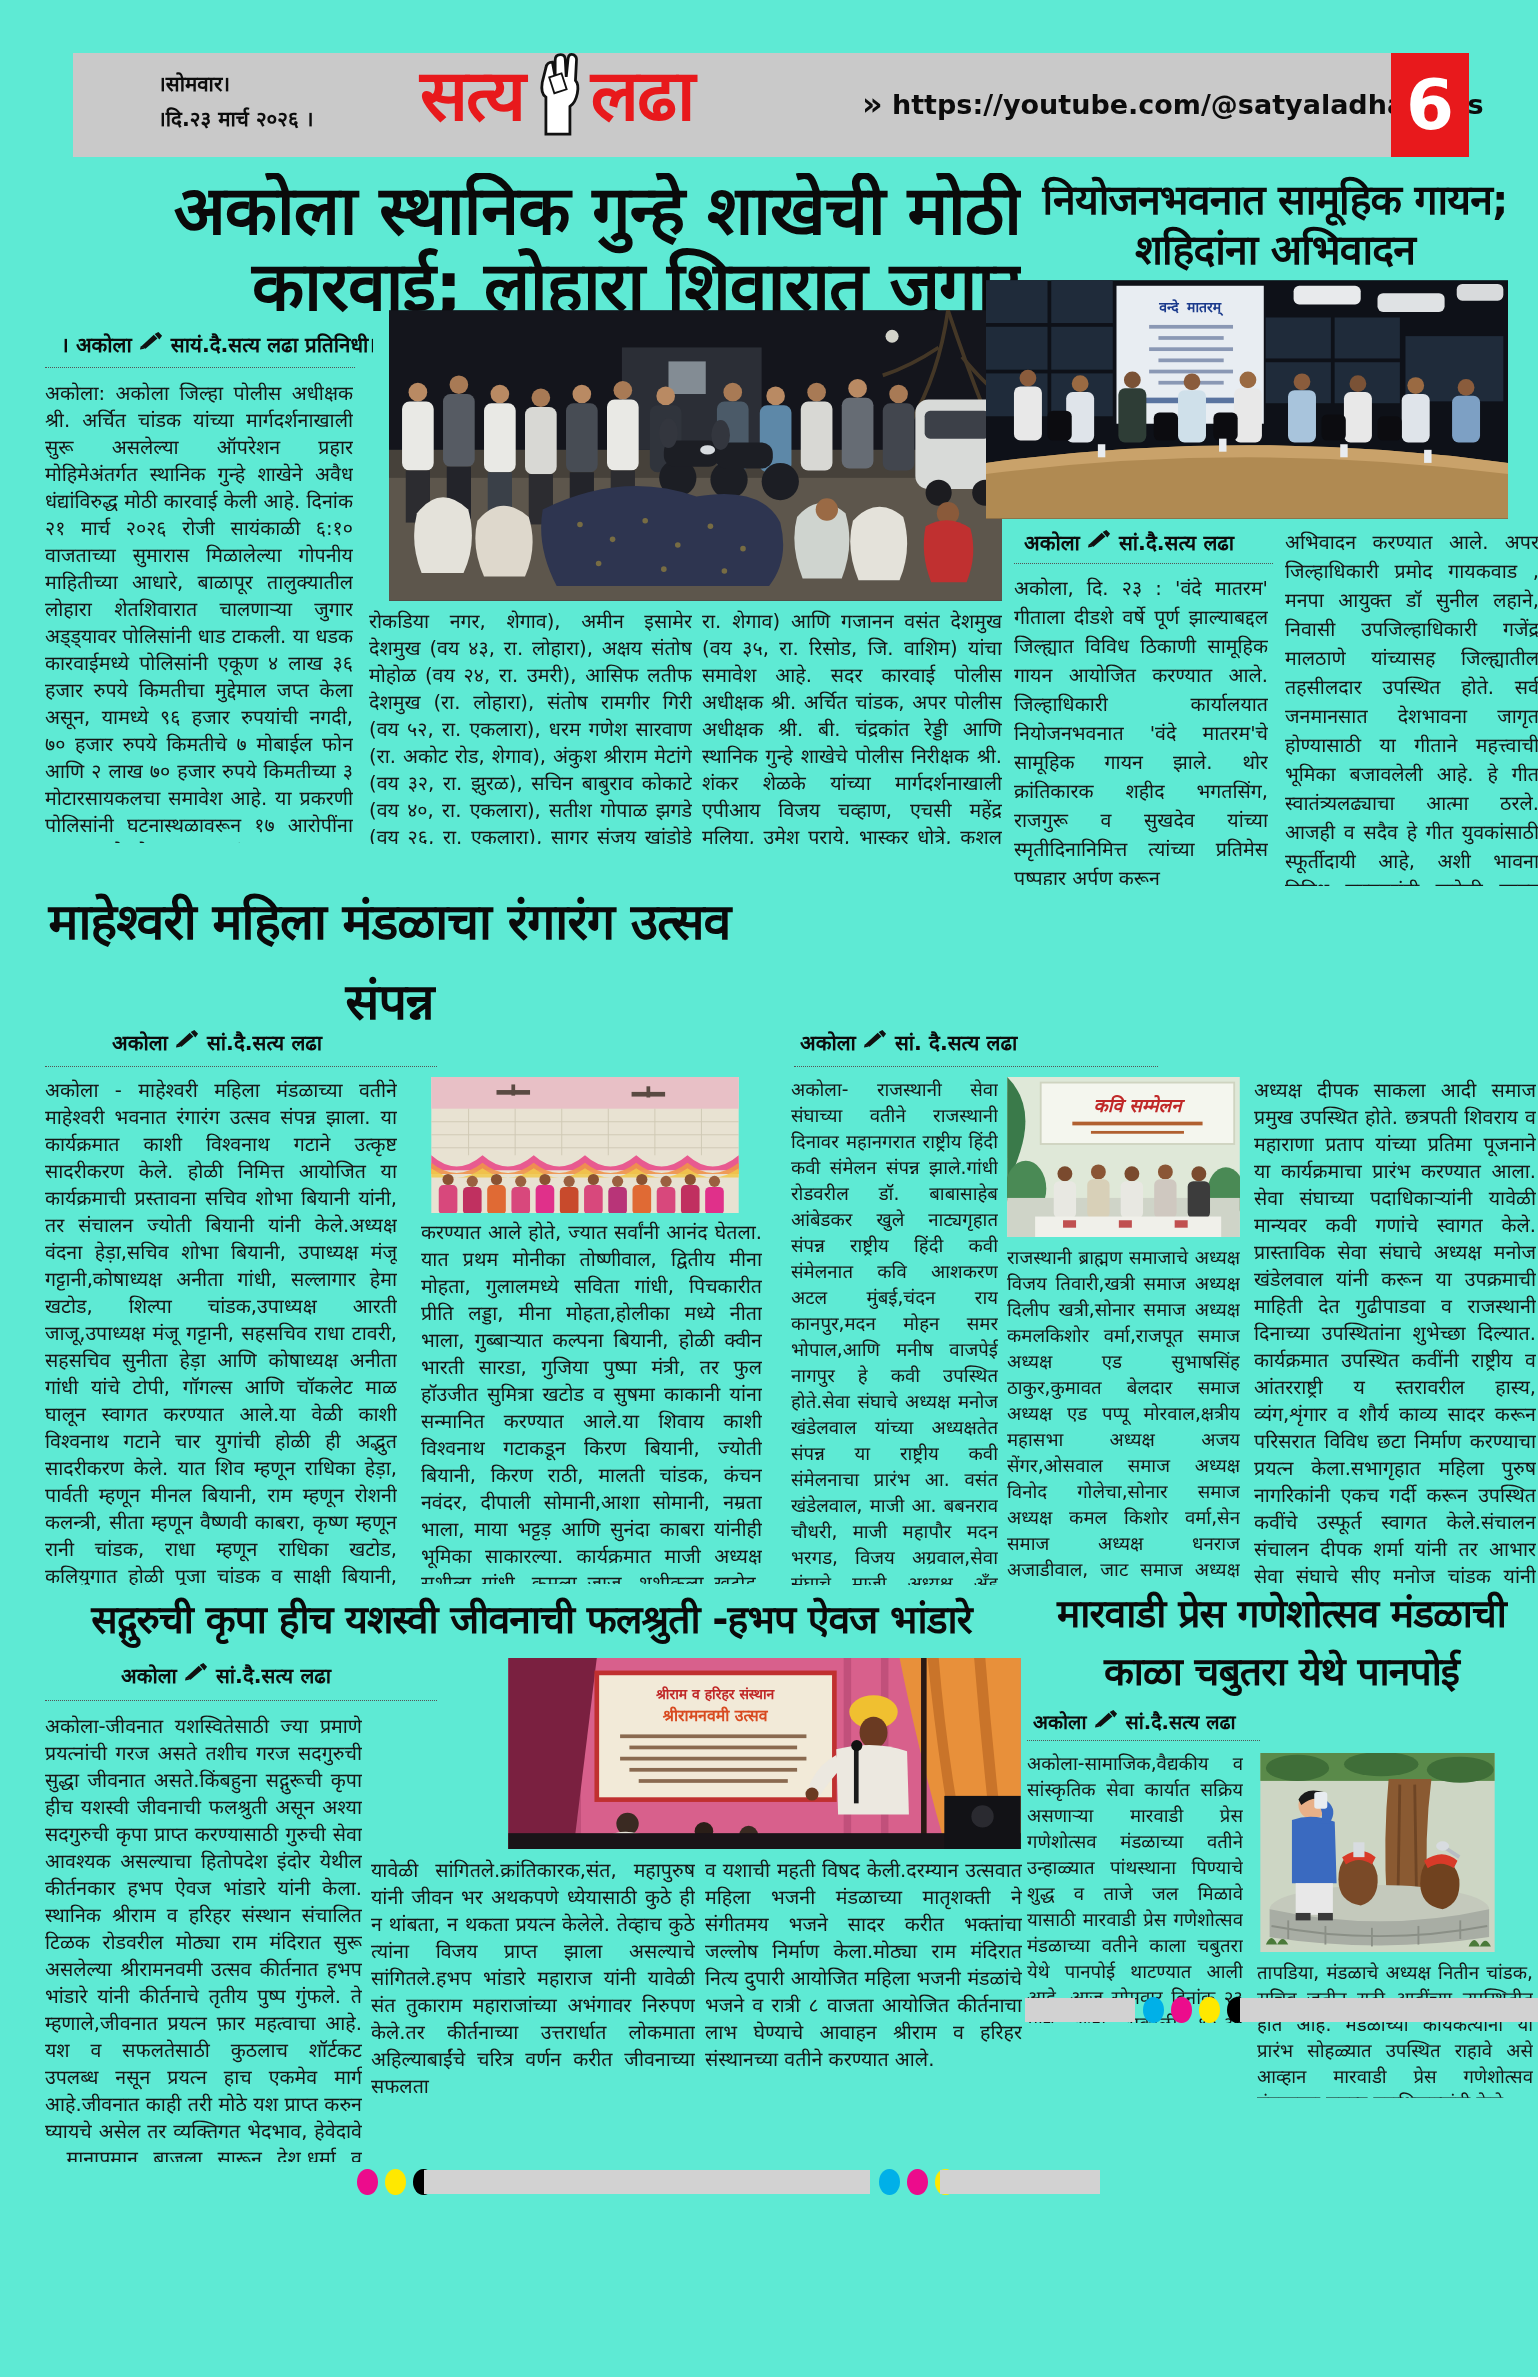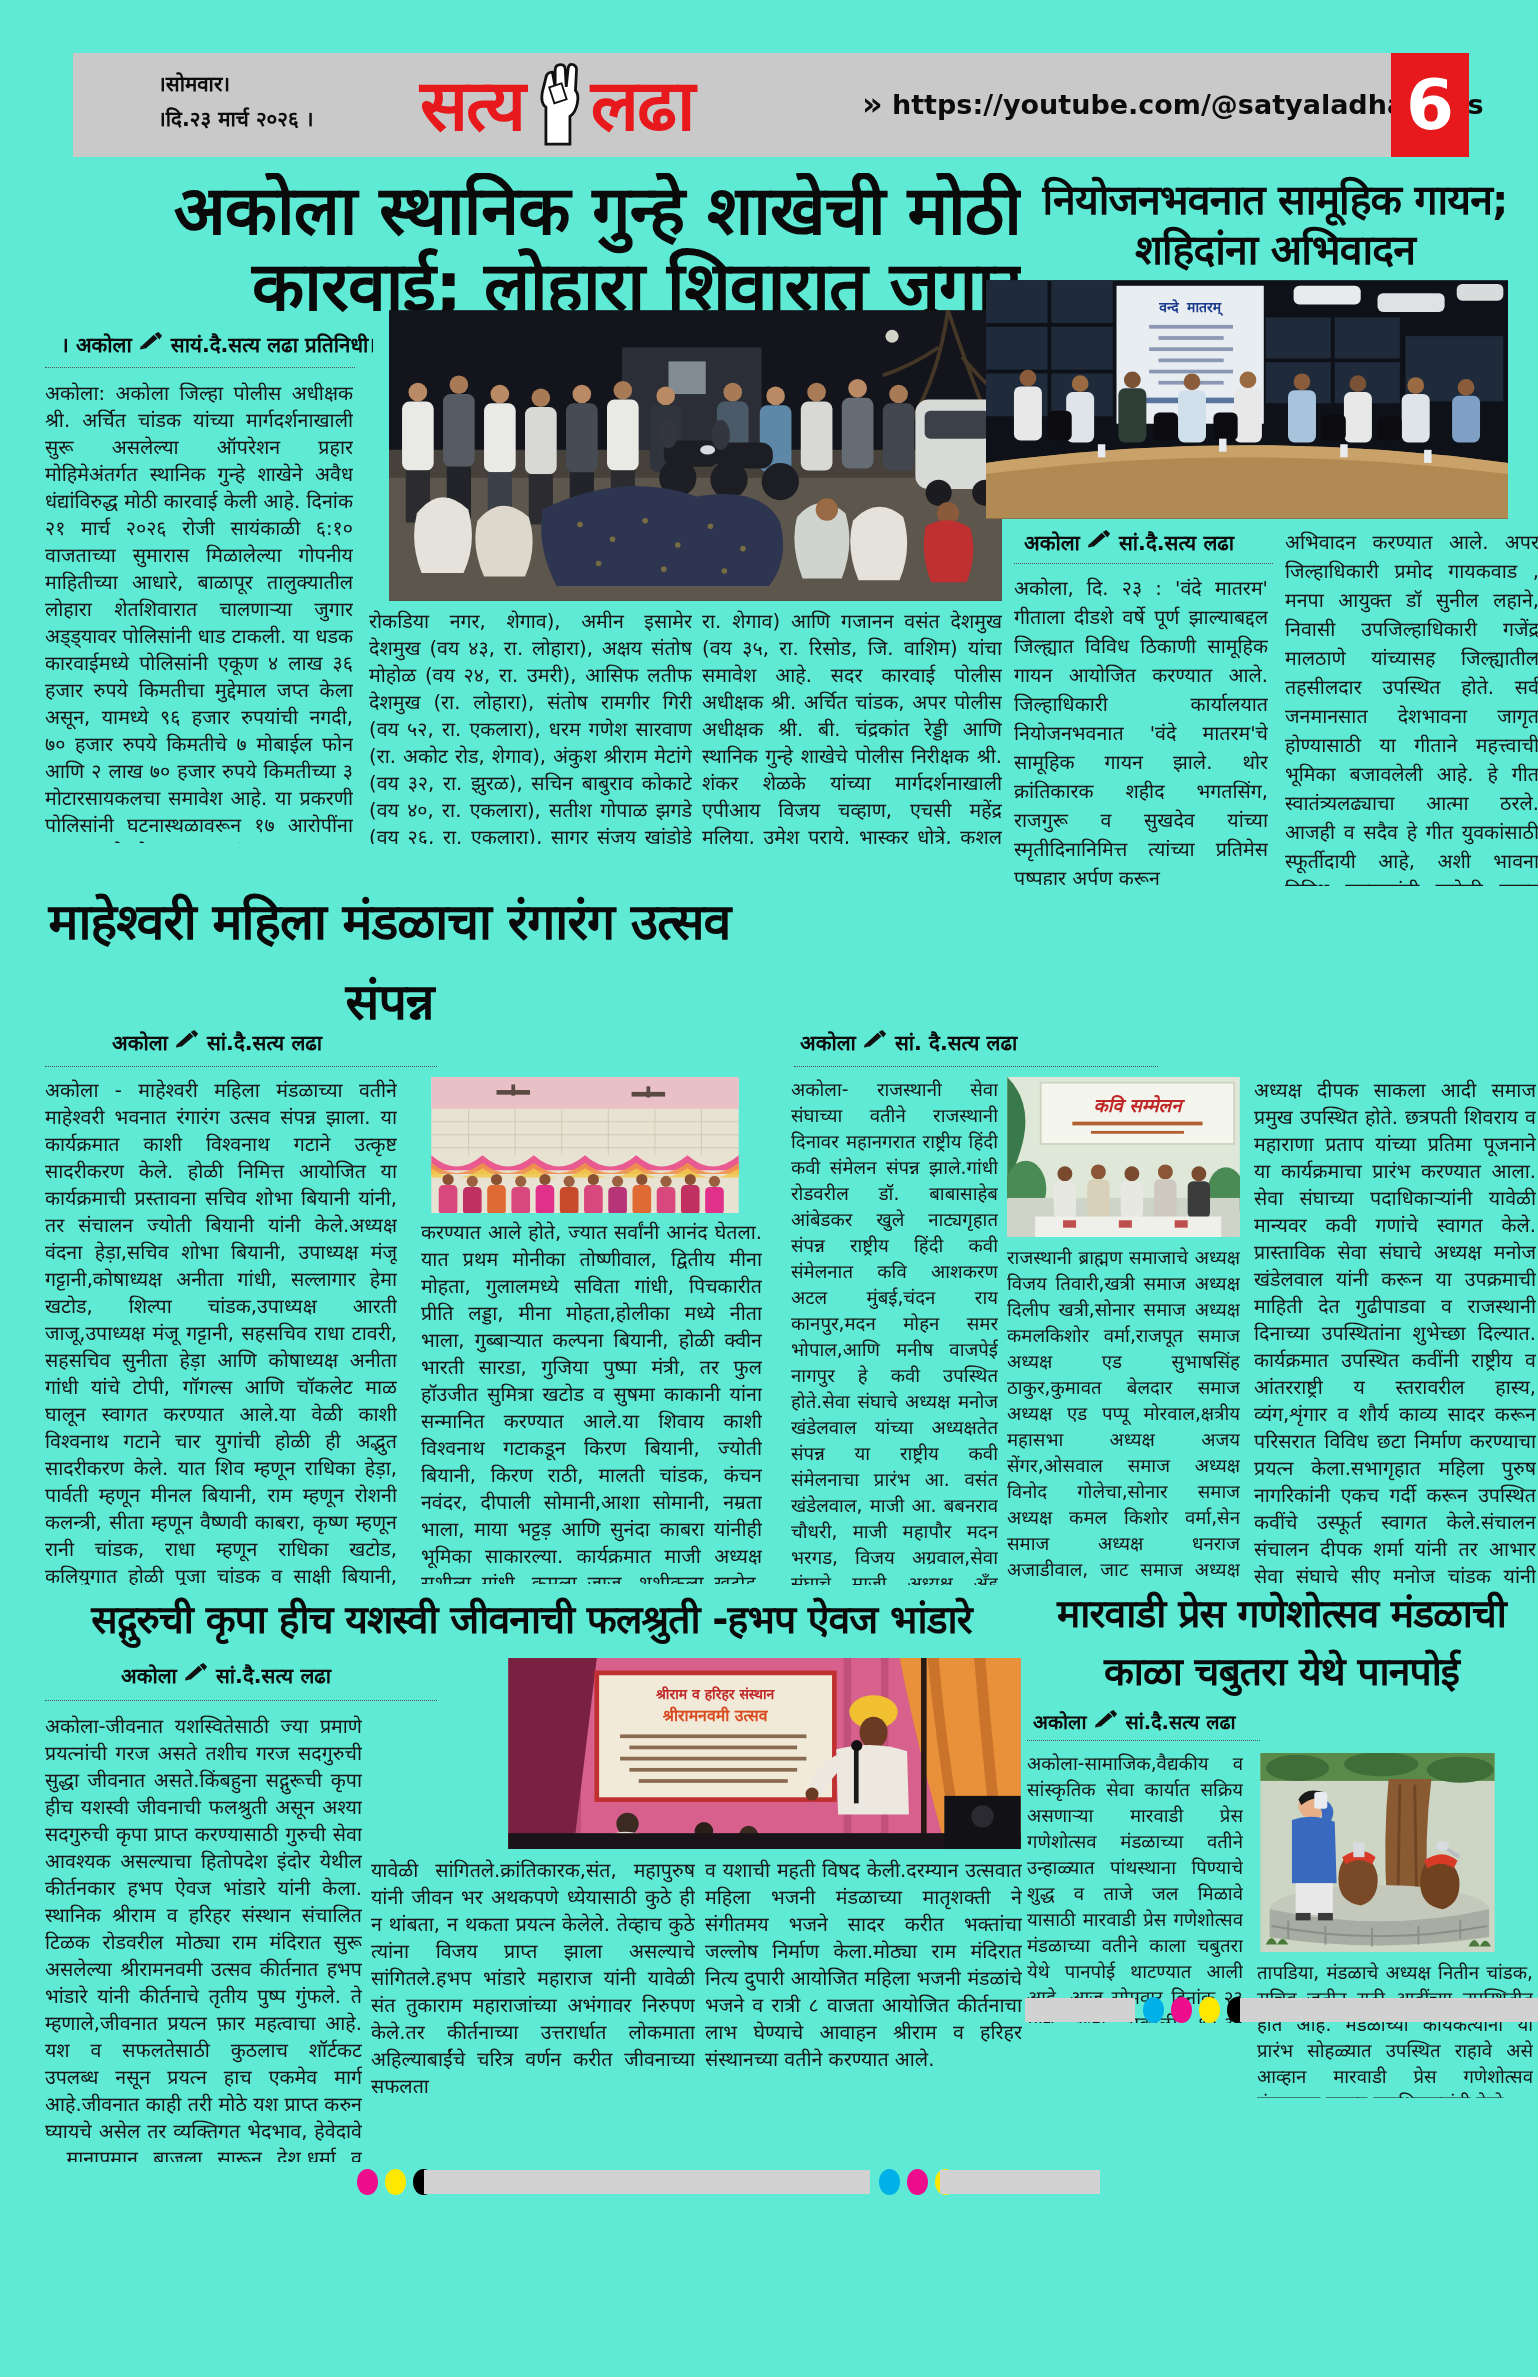--- a/index.html
+++ b/index.html
@@ -3,21 +3,21 @@
 <meta charset="utf-8">
 <style>
   html,body{margin:0;padding:0;background:#ffffff;}
   .page{position:relative;width:1538px;height:2377px;background:#5eead4;overflow:hidden;
         font-family:"DejaVu Sans","Liberation Sans",sans-serif;color:#111;}
   .abs{position:absolute;}
 
   
   .header-band{left:73px;top:53px;width:1396px;height:104px;background:#c9c9c9;}
   .date-block{left:158px;top:67px;width:233px;font-size:20.5px;font-weight:bold;line-height:35px;color:#0c0c0c;}
-  .logo{left:420px;top:58px;height:95px;display:flex;align-items:center;gap:9.3px;}
+  .logo{left:420px;top:48px;height:95px;display:flex;align-items:center;gap:9.3px;}
   .logo .logo-word{font-size:71px;font-weight:900;color:#e8191c;line-height:93px;letter-spacing:-1.9px;}
   .url-block{left:862px;top:86px;display:flex;align-items:center;gap:9.3px;}
   .chevrons{font-size:32px;font-weight:900;color:#0c0c0c;line-height:37px;}
   .url-text{font-size:27px;font-weight:bold;color:#0c0c0c;}
   .page-badge{left:1391px;top:53px;width:78px;height:104px;background:#e8191c;color:#fff;
               display:flex;align-items:center;justify-content:center;font-size:69px;font-weight:900;}
 
   
   .headline{font-weight:900;color:#0a0a0a;text-align:center;letter-spacing:-0.9px;overflow:hidden;}
   .byline{font-size:20.5px;font-weight:bold;color:#0c0c0c;display:flex;align-items:center;gap:7.5px;white-space:nowrap;overflow:hidden;}

